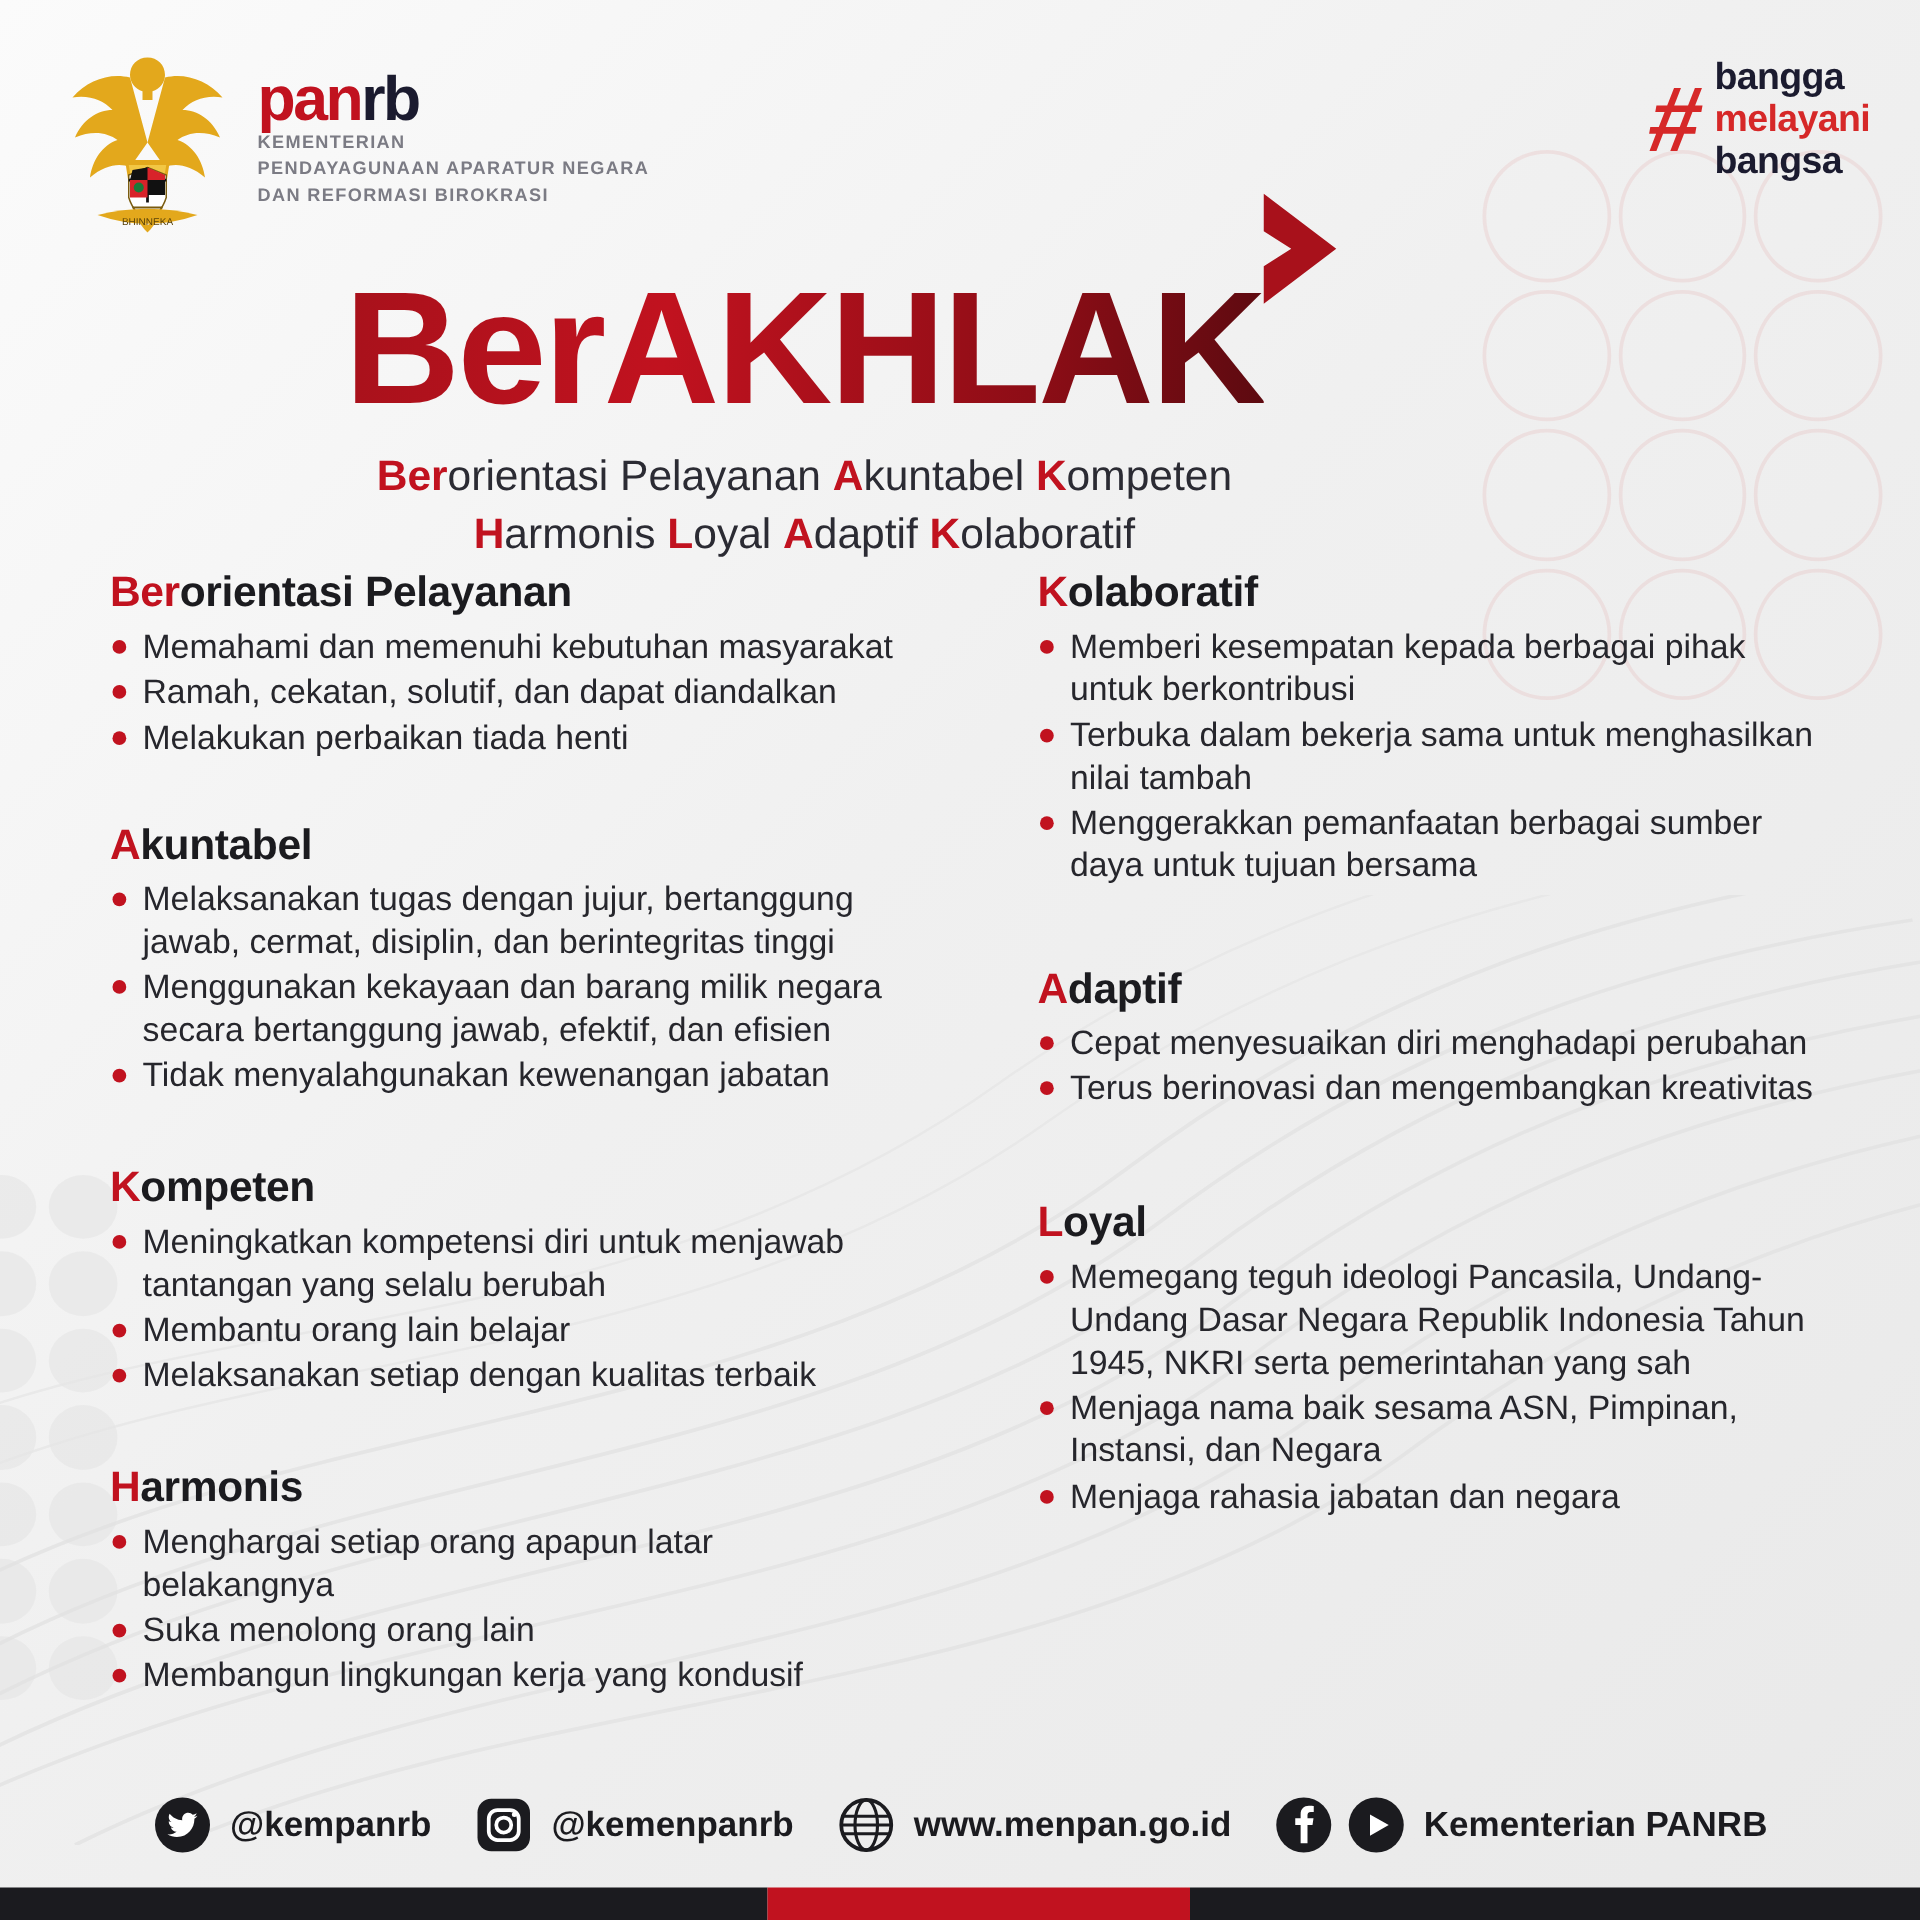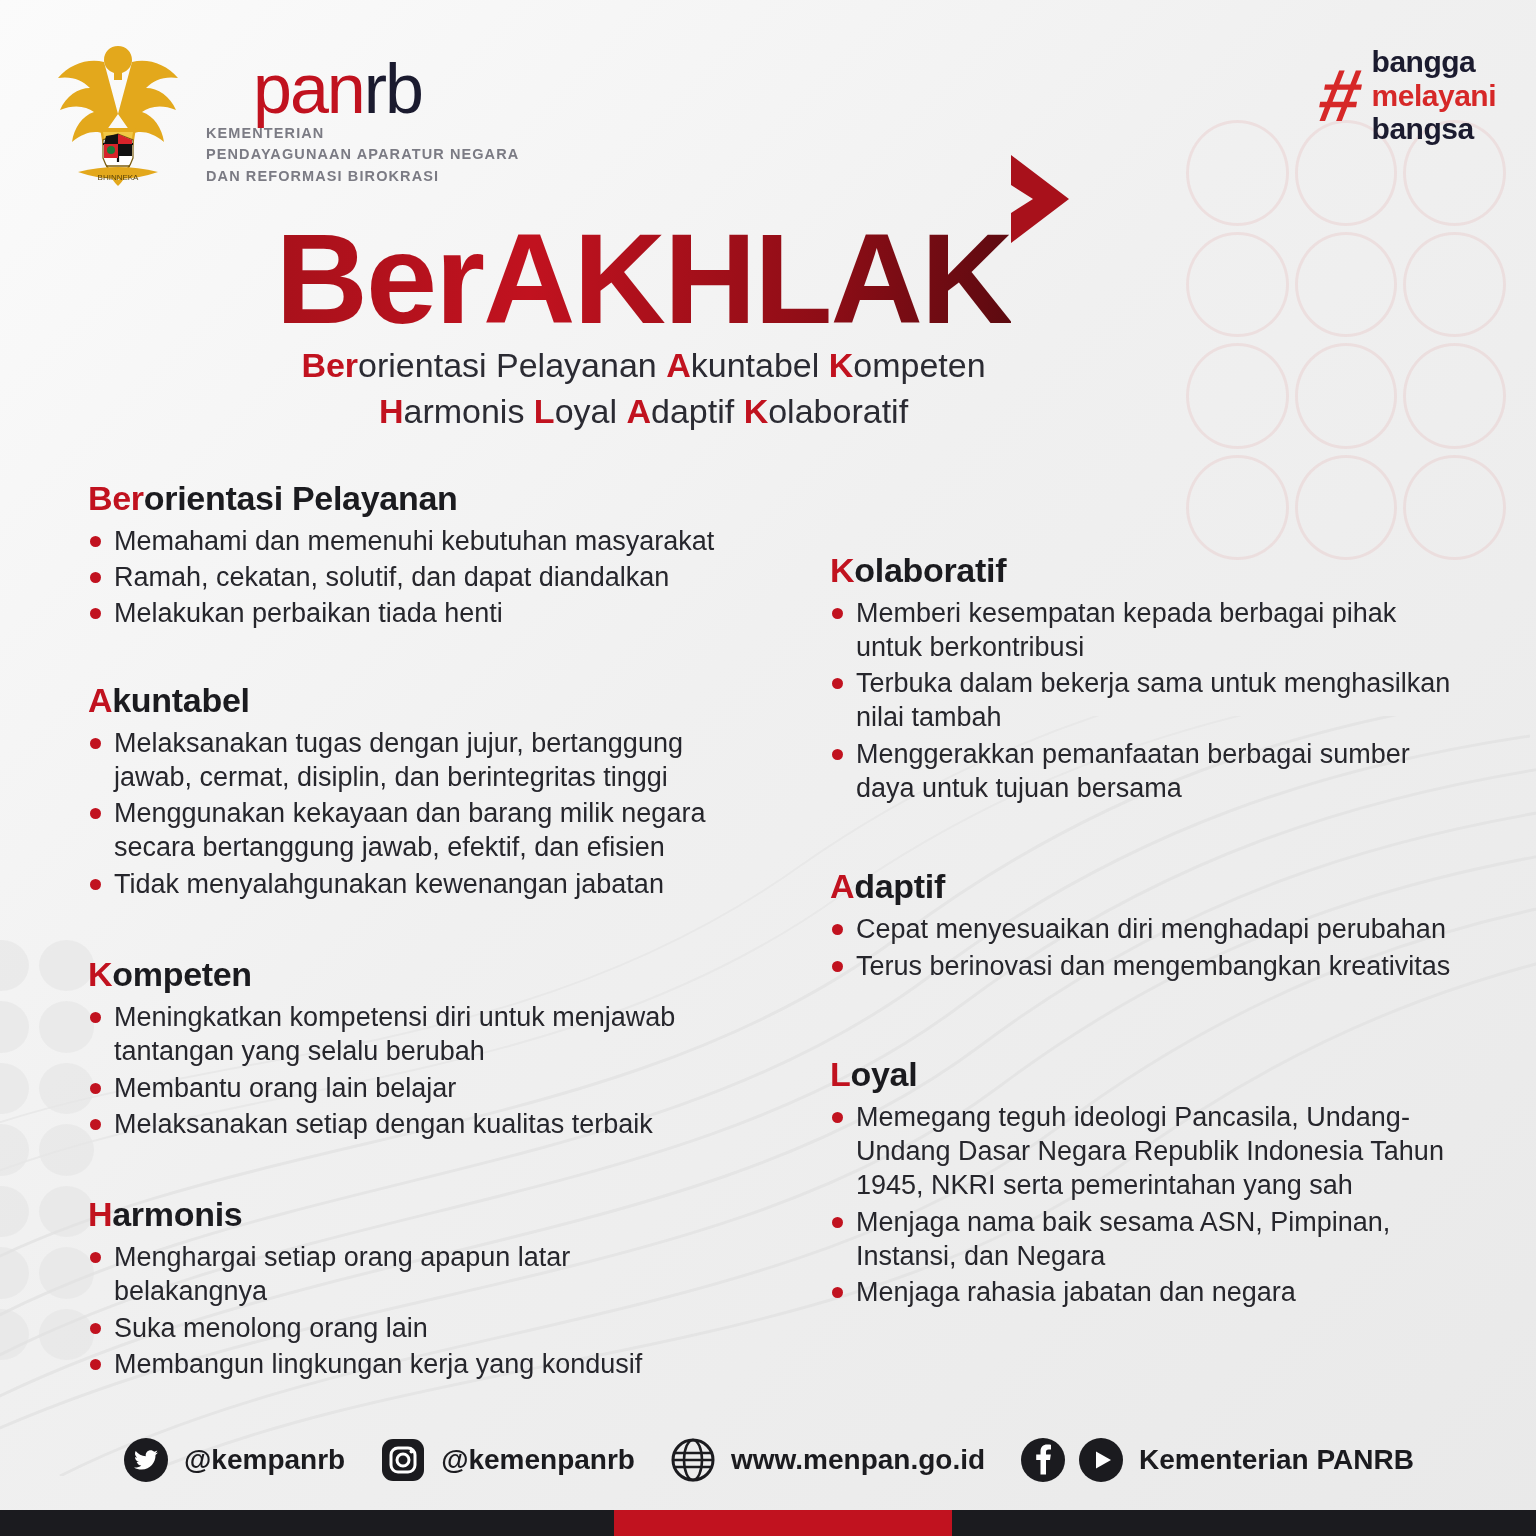--- a/index.html
+++ b/index.html
@@ -56,21 +56,21 @@
   }
 
   
   .header {
     position: absolute; top: 40px; left: 48px;
     display: flex; align-items: flex-start; gap: 18px;
   }
   .garuda { width: 140px; height: 150px; }
   .brand-block { padding-top: 16px; }
   .brand-word {
-    font-size: 70px; font-weight: 400; letter-spacing: -2px; line-height: .95; margin-left: 47px;
+    font-size: 50px; font-weight: 700; letter-spacing: -2px; line-height: .95;
   }
   .brand-word .pan { color: #c1121f; }
   .brand-word .rb { color: #1b1b2f; }
   .ministry {
     font-size: 14.5px; font-weight: 700; letter-spacing: 1.1px;
     color: #7b7b84; line-height: 1.5;
   }
 
   .bangga {
     position: absolute; top: 45px; right: 40px;
@@ -99,30 +99,30 @@
     background: linear-gradient(95deg, #a8111b 0%, #c1121f 35%, #8d0d16 75%, #5c0a10 100%);
     -webkit-background-clip: text;
     background-clip: text;
     color: transparent;
   }
   .chev {
     position: absolute; right: -66px; top: -64px;
     width: 74px; height: 96px;
   }
   .subtitle {
+    margin-top: 16px;
     font-size: 34px; font-weight: 500; color: #2b2b33; line-height: 1.34;
   }
   .subtitle .hl { color: #c1121f; font-weight: 700; }
 
   
   .cols {
     position: absolute; top: 455px; left: 0;
     width: 1536px; height: 960px;
     display: flex;
-    align-items: center;
   }
   .col { width: 50%; padding: 0 52px 0 88px; }
   .col.right { padding: 0 70px 0 62px; }
 
   .value { margin-bottom: 10px; }
   .value h3 {
     font-size: 34px; font-weight: 800; color: #1b1b1f;
     margin-bottom: 6px; letter-spacing: -.3px;
   }
   .value h3 .hl { color: #c1121f; }

